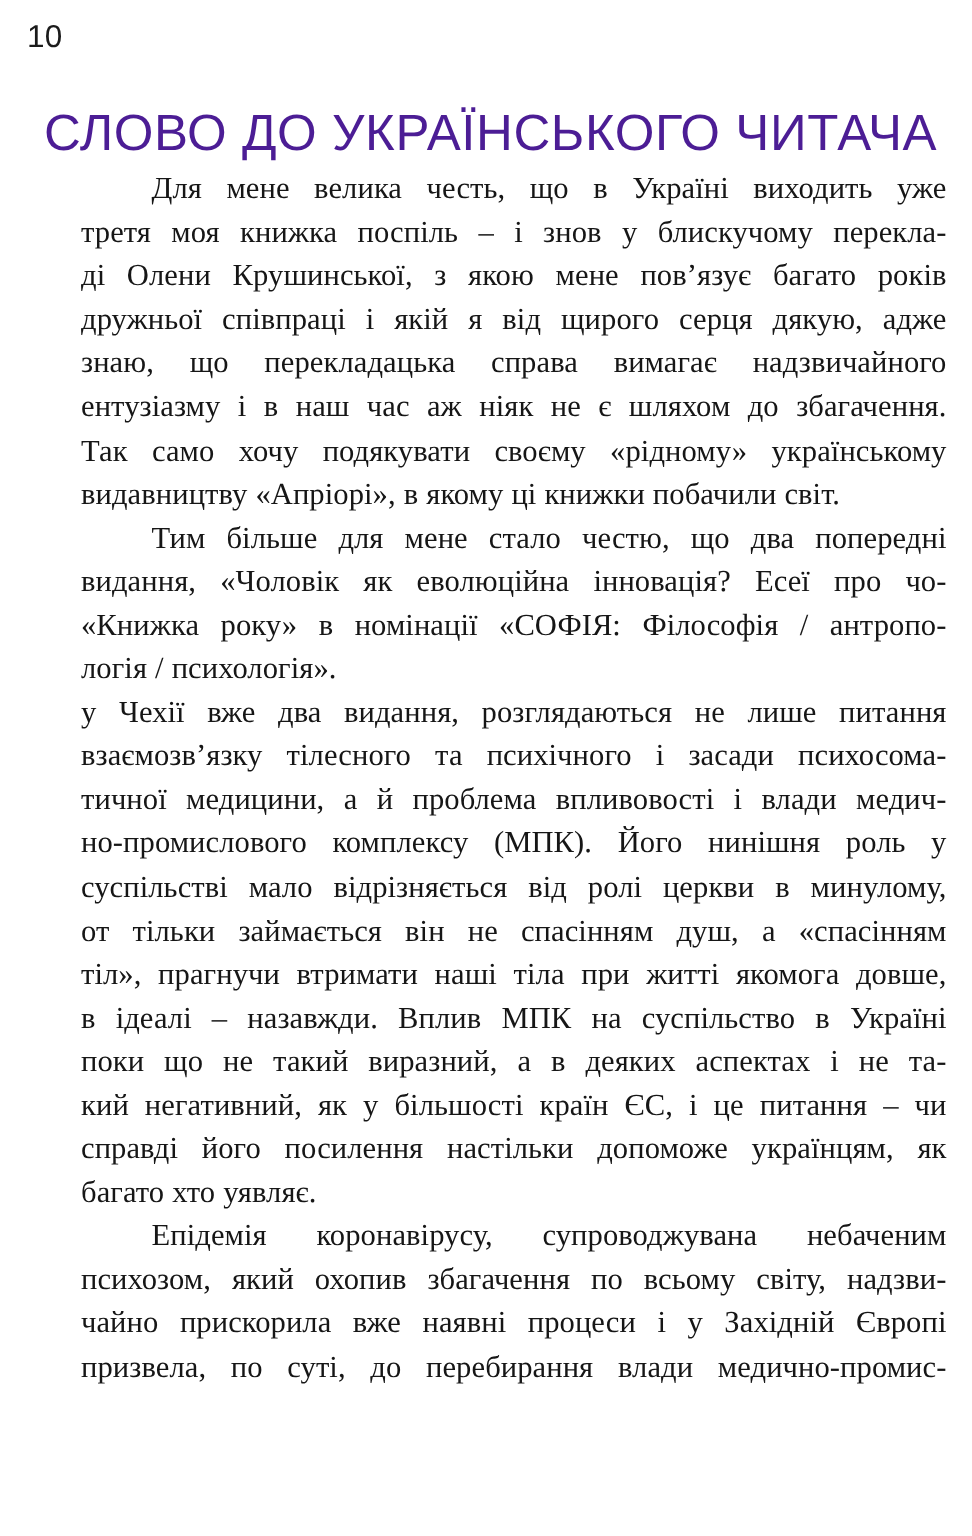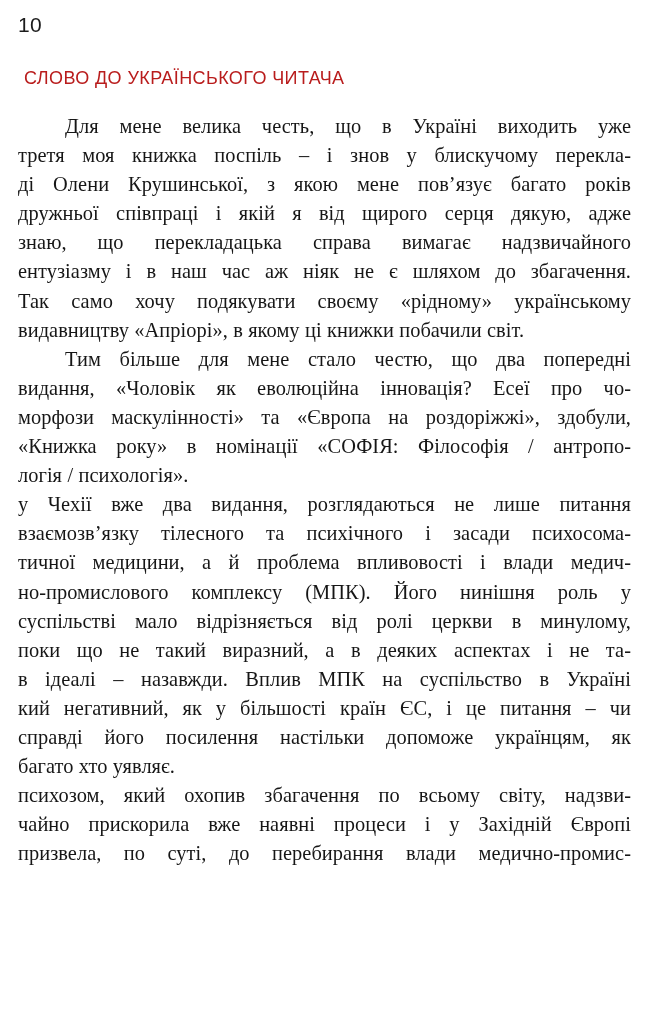--- a/index.html
+++ b/index.html
@@ -35,27 +35,27 @@
     color: #1b1b1b;
     font-weight: 400;
   }
 
   
   .chapter-title {
     position: absolute;
     left: 18px;
     right: 18px;
     top: 50px;
-    text-align: left;
+    text-align: center;
     font-family: "Liberation Sans", "DejaVu Sans", sans-serif;
-    font-size: 18px;
+    font-size: 34px;
     line-height: 32px;
     font-weight: 400;
     letter-spacing: 0.4px;
-    color: #b91c1c;
+    color: #4c1d95;
     padding-left: 6px;
   }
 
   
   .textblock {
     position: absolute;
     left: 18px;
     top: 112px;
     width: 613px;
   }
@@ -68,20 +68,21 @@
     letter-spacing: 0.05px;
     word-spacing: 0.2px;
   }
 
   
   .ln {
     display: block;
     text-align: justify;
     text-align-last: justify;
     white-space: pre;
+    margin-left: 36px;
   }
   
   .ln.last {
     text-align: center;
     text-align-last: left;
   }
   
   .ln .indent {
     display: inline-block;
     width: 47px;
@@ -103,36 +104,38 @@
         <span class="ln">ді Олени Крушинської, з якою мене пов’язує багато років</span>
         <span class="ln">дружньої співпраці і якій я від щирого серця дякую, адже</span>
         <span class="ln">знаю, що перекладацька справа вимагає надзвичайного</span>
         <span class="ln">ентузіазму і в наш час аж ніяк не є шляхом до збагачення.</span>
         <span class="ln">Так само хочу подякувати своєму «рідному» українському</span>
         <span class="ln last">видавництву «Апріорі», в якому ці книжки побачили світ.</span>
       </p>
     <p class="para">
         <span class="ln"><span class="indent"></span>Тим більше для мене стало честю, що два попередні</span>
         <span class="ln">видання, «Чоловік як еволюційна інновація? Есеї про чо-</span>
-        <span class="ln">морфози маскулінності» та «Європа на роздоріжжі», здобули,</span>
         <span class="ln">«Книжка року» в номінації «СОФІЯ: Філософія / антропо-</span>
         <span class="ln last">логія / психологія».</span>
       </p>
     <p class="para">
         <span class="ln">у Чехії вже два видання, розглядаються не лише питання</span>
         <span class="ln">взаємозв’язку тілесного та психічного і засади психосома-</span>
         <span class="ln">тичної медицини, а й проблема впливовості і влади медич-</span>
         <span class="ln">но-промислового комплексу (МПК). Його нинішня роль у</span>
         <span class="ln">суспільстві мало відрізняється від ролі церкви в минулому,</span>
+        <span class="ln">от тільки займається він не спасінням душ, а «спасінням</span>
+        <span class="ln">тіл», прагнучи втримати наші тіла при житті якомога довше,</span>
+        <span class="ln">в ідеалі – назавжди. Вплив МПК на суспільство в Україні</span>
         <span class="ln">поки що не такий виразний, а в деяких аспектах і не та-</span>
-        <span class="ln">в ідеалі – назавжди. Вплив МПК на суспільство в Україні</span>
         <span class="ln">кий негативний, як у більшості країн ЄС, і це питання – чи</span>
         <span class="ln">справді його посилення настільки допоможе українцям, як</span>
         <span class="ln last">багато хто уявляє.</span>
       </p>
     <p class="para">
+        <span class="ln"><span class="indent"></span>Епідемія коронавірусу, супроводжувана небаченим</span>
         <span class="ln">психозом, який охопив збагачення по всьому світу, надзви-</span>
         <span class="ln">чайно прискорила вже наявні процеси і у Західній Європі</span>
         <span class="ln">призвела, по суті, до перебирання влади медично-промис-</span>
       </p>
   </div>
 
 </div>
 
 </body></html>

